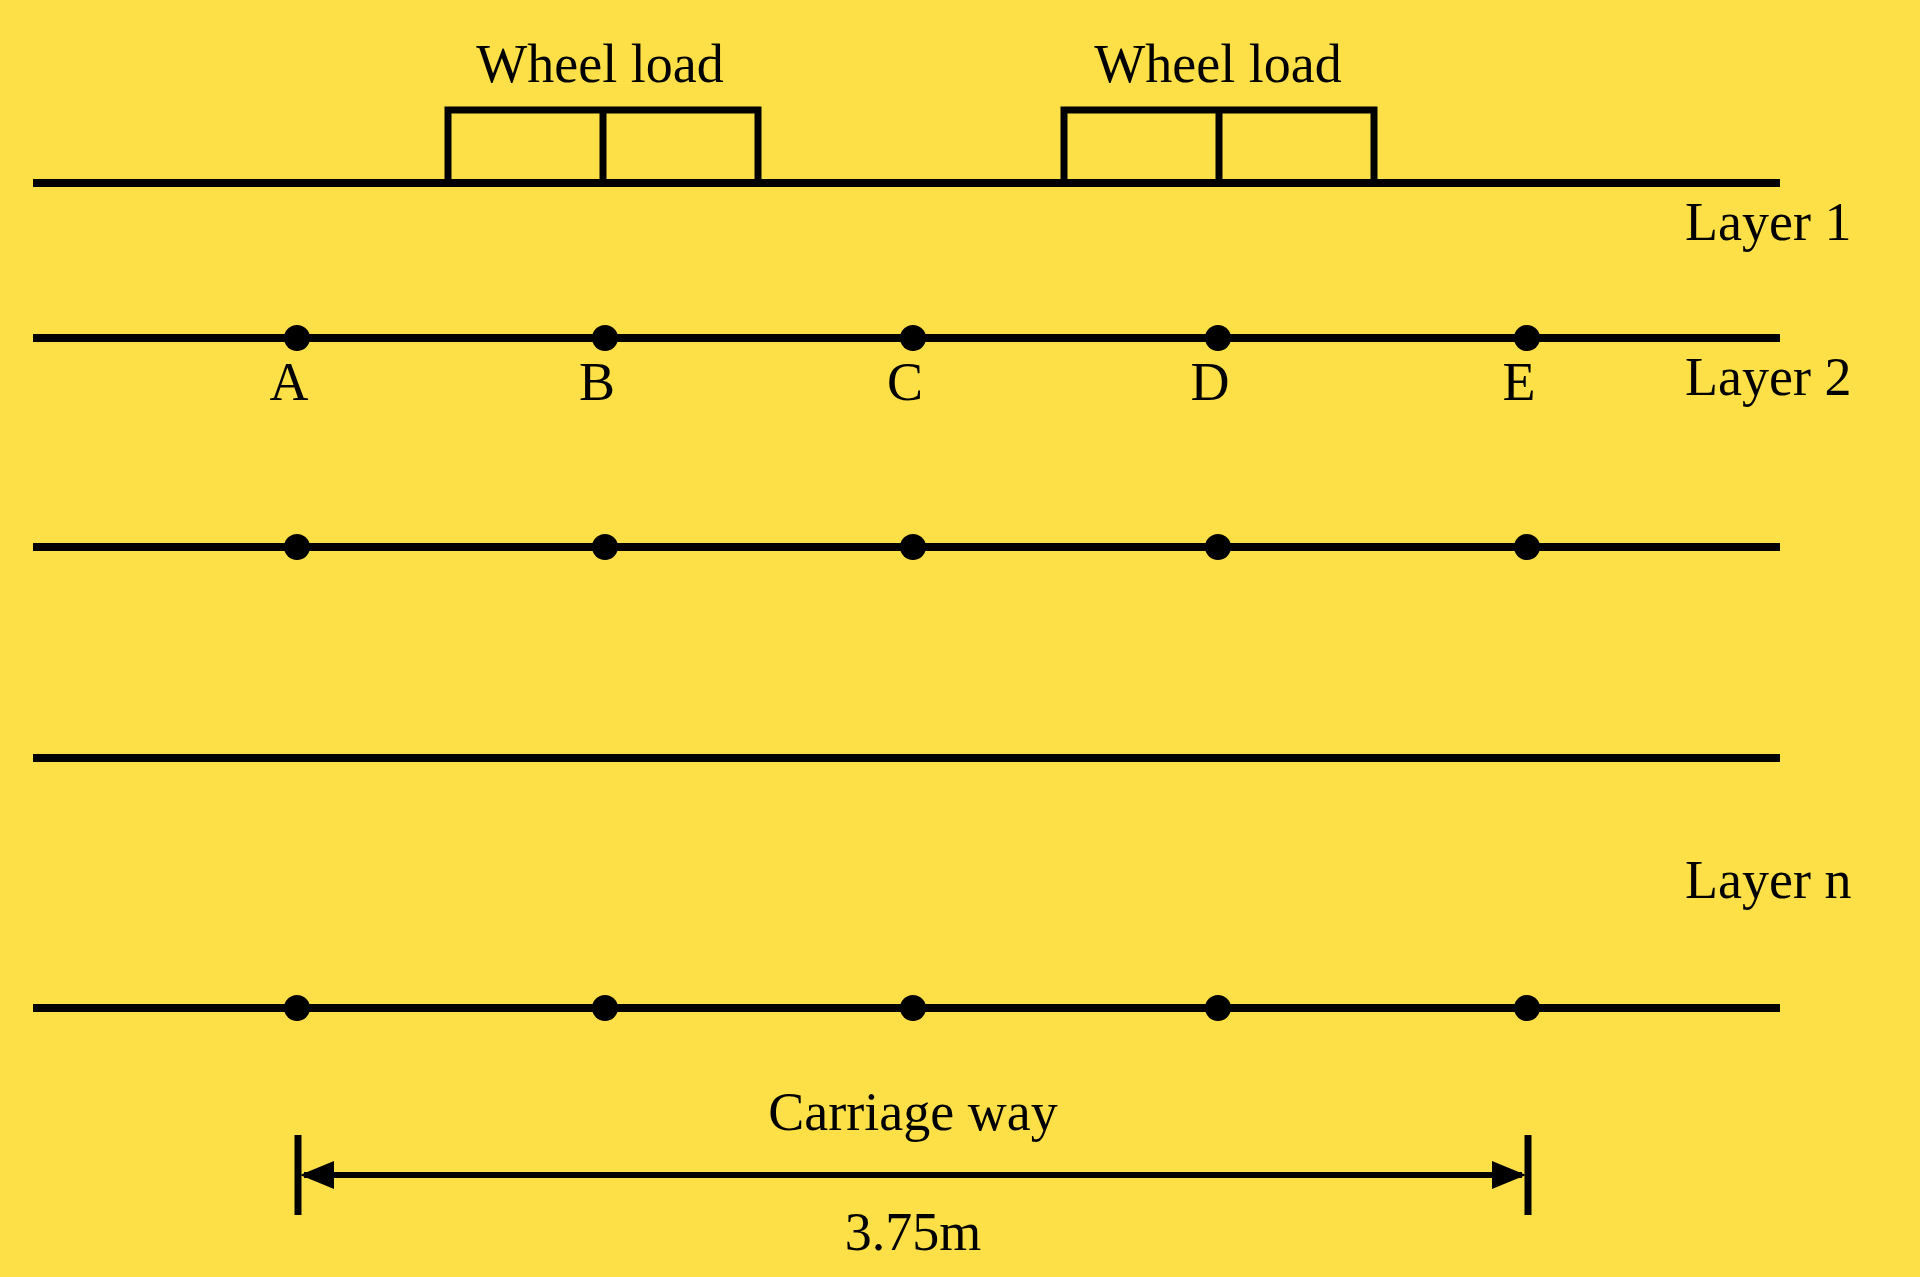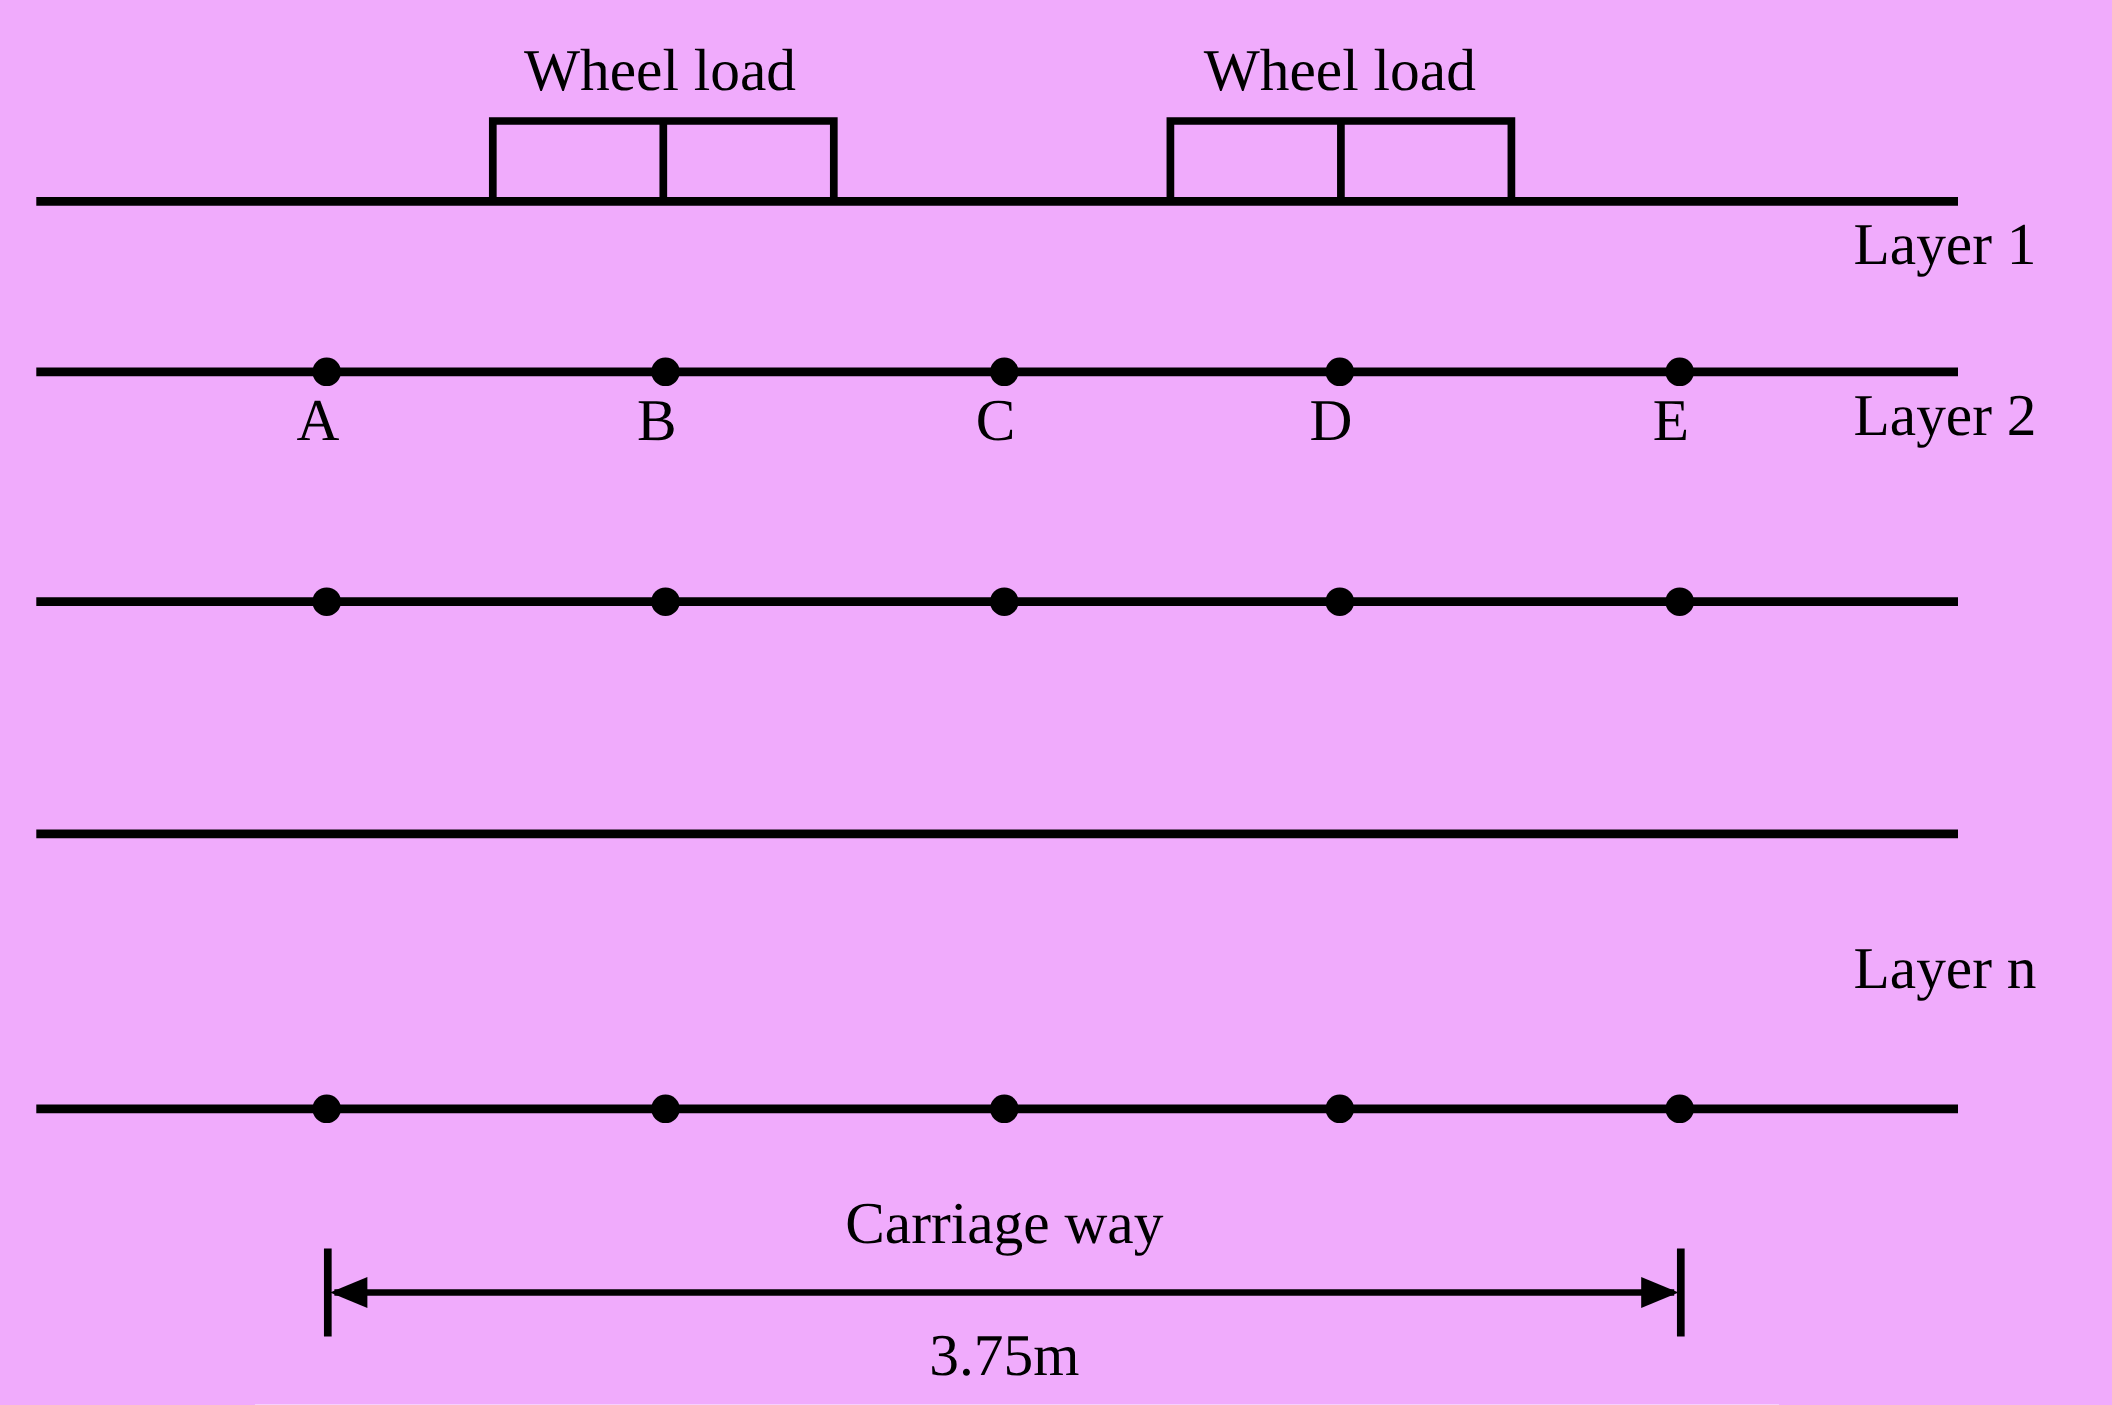--- a/index.html
+++ b/index.html
@@ -11,21 +11,21 @@
   body {
     width: 1920px;
     height: 1277px;
     overflow: hidden;
     font-family: "Liberation Serif", "DejaVu Serif", serif;
   }
   #diagram-root {
     position: relative;
     width: 1920px;
     height: 1277px;
-    background: #f0abfc;
+    background: #fde047;
   }
   svg#figure {
     display: block;
     width: 1920px;
     height: 1277px;
   }
   .layer-line {
     stroke: #000000;
     stroke-width: 8;
   }

